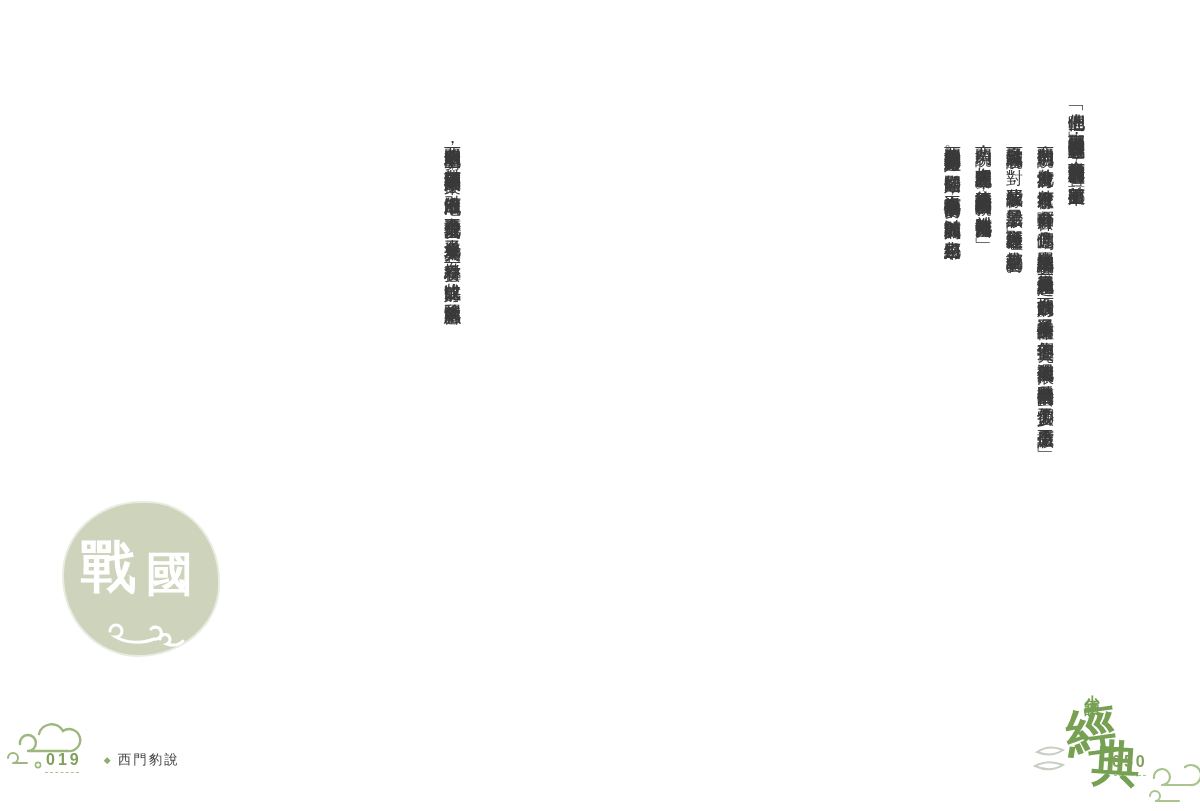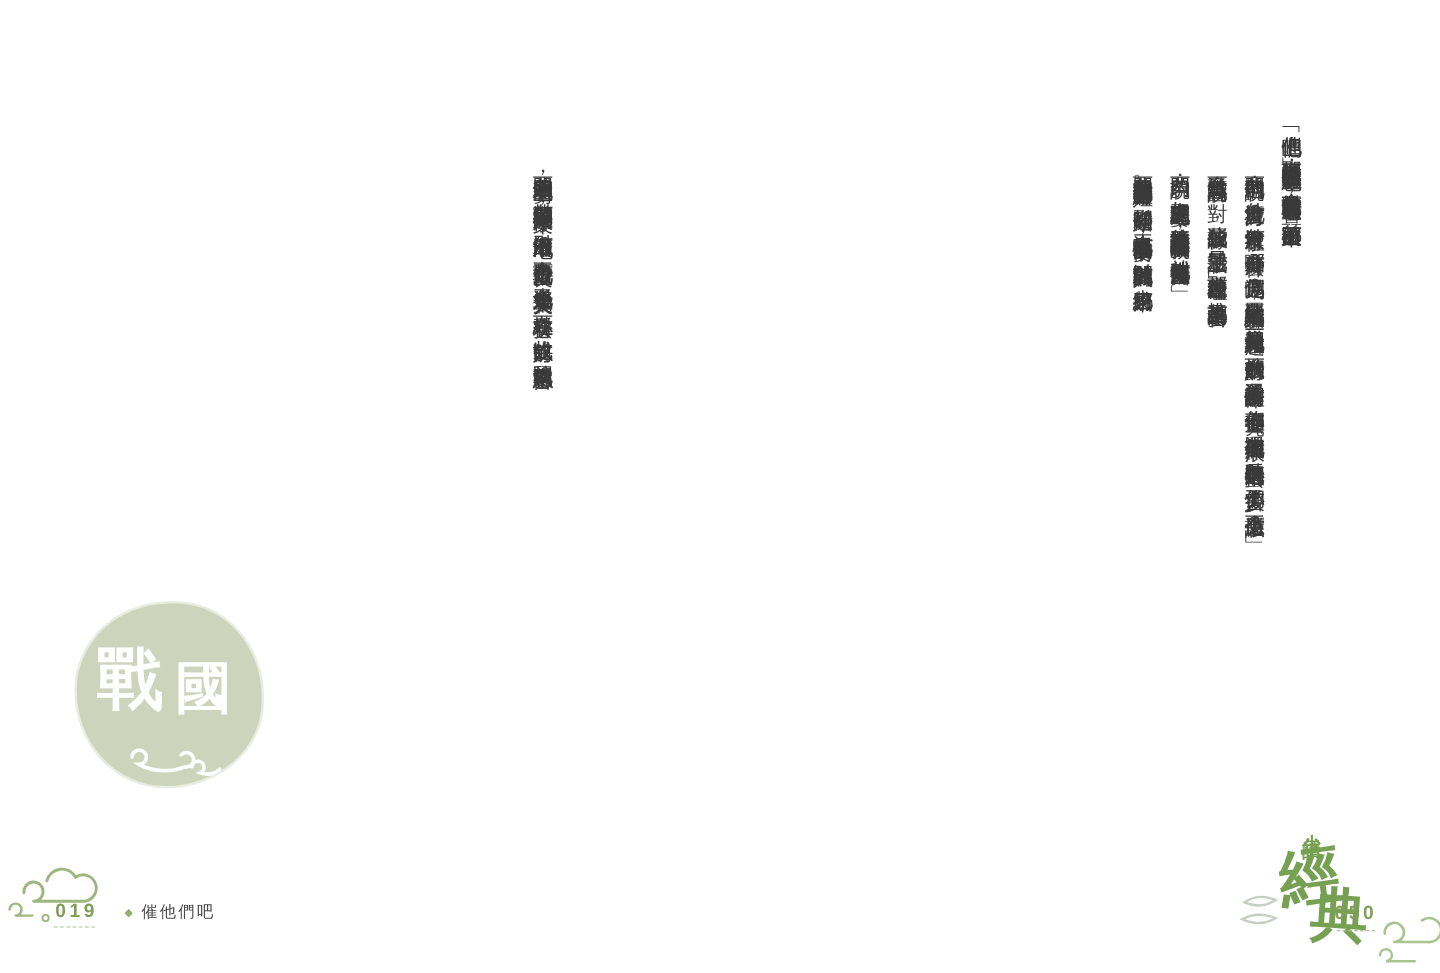--- a/index.html
+++ b/index.html
@@ -90,21 +90,21 @@
   <svg id="cloud-bl" class="cloud" width="116" height="56" viewBox="0 0 116 56">
     <path d="M16,26 a8,8 0 1,1 8,7 M24,33 h40 M64,33 a11,11 0 1,0 -5,-20 a13,13 0 0,0 -24,3" fill="none" stroke="#9db77f" stroke-width="2.4" stroke-linecap="round"></path>
     <path d="M4,40 a5,5 0 1,1 5,5 M9,45 h14" fill="none" stroke="#9db77f" stroke-width="2" stroke-linecap="round"></path>
     <circle cx="34" cy="47" r="2.6" fill="none" stroke="#9db77f" stroke-width="1.6"></circle>
   </svg>
 
   <div id="footer-left">
     <span class="pagenum">019</span>
     <span id="footer-book">
       <span class="diamond-icon">◆</span>
-      <span class="book-title">催他們吧</span>
+      <span class="book-title">西門豹說</span>
     </span>
   </div>
   <div class="pagenum-rule" id="rule-left"></div>
 
   <svg id="cloud-logo" class="cloud" width="34" height="36" viewBox="0 0 34 36">
     <path d="M4,8 q12,-8 26,-2 q-12,8 -26,2 z" fill="none" stroke="#c7cec3" stroke-width="2"></path>
     <path d="M2,22 q13,-7 28,-1 q-13,8 -28,1 z" fill="none" stroke="#c7cec3" stroke-width="2"></path>
   </svg>
 
   <div id="series-small">少年讀</div>

